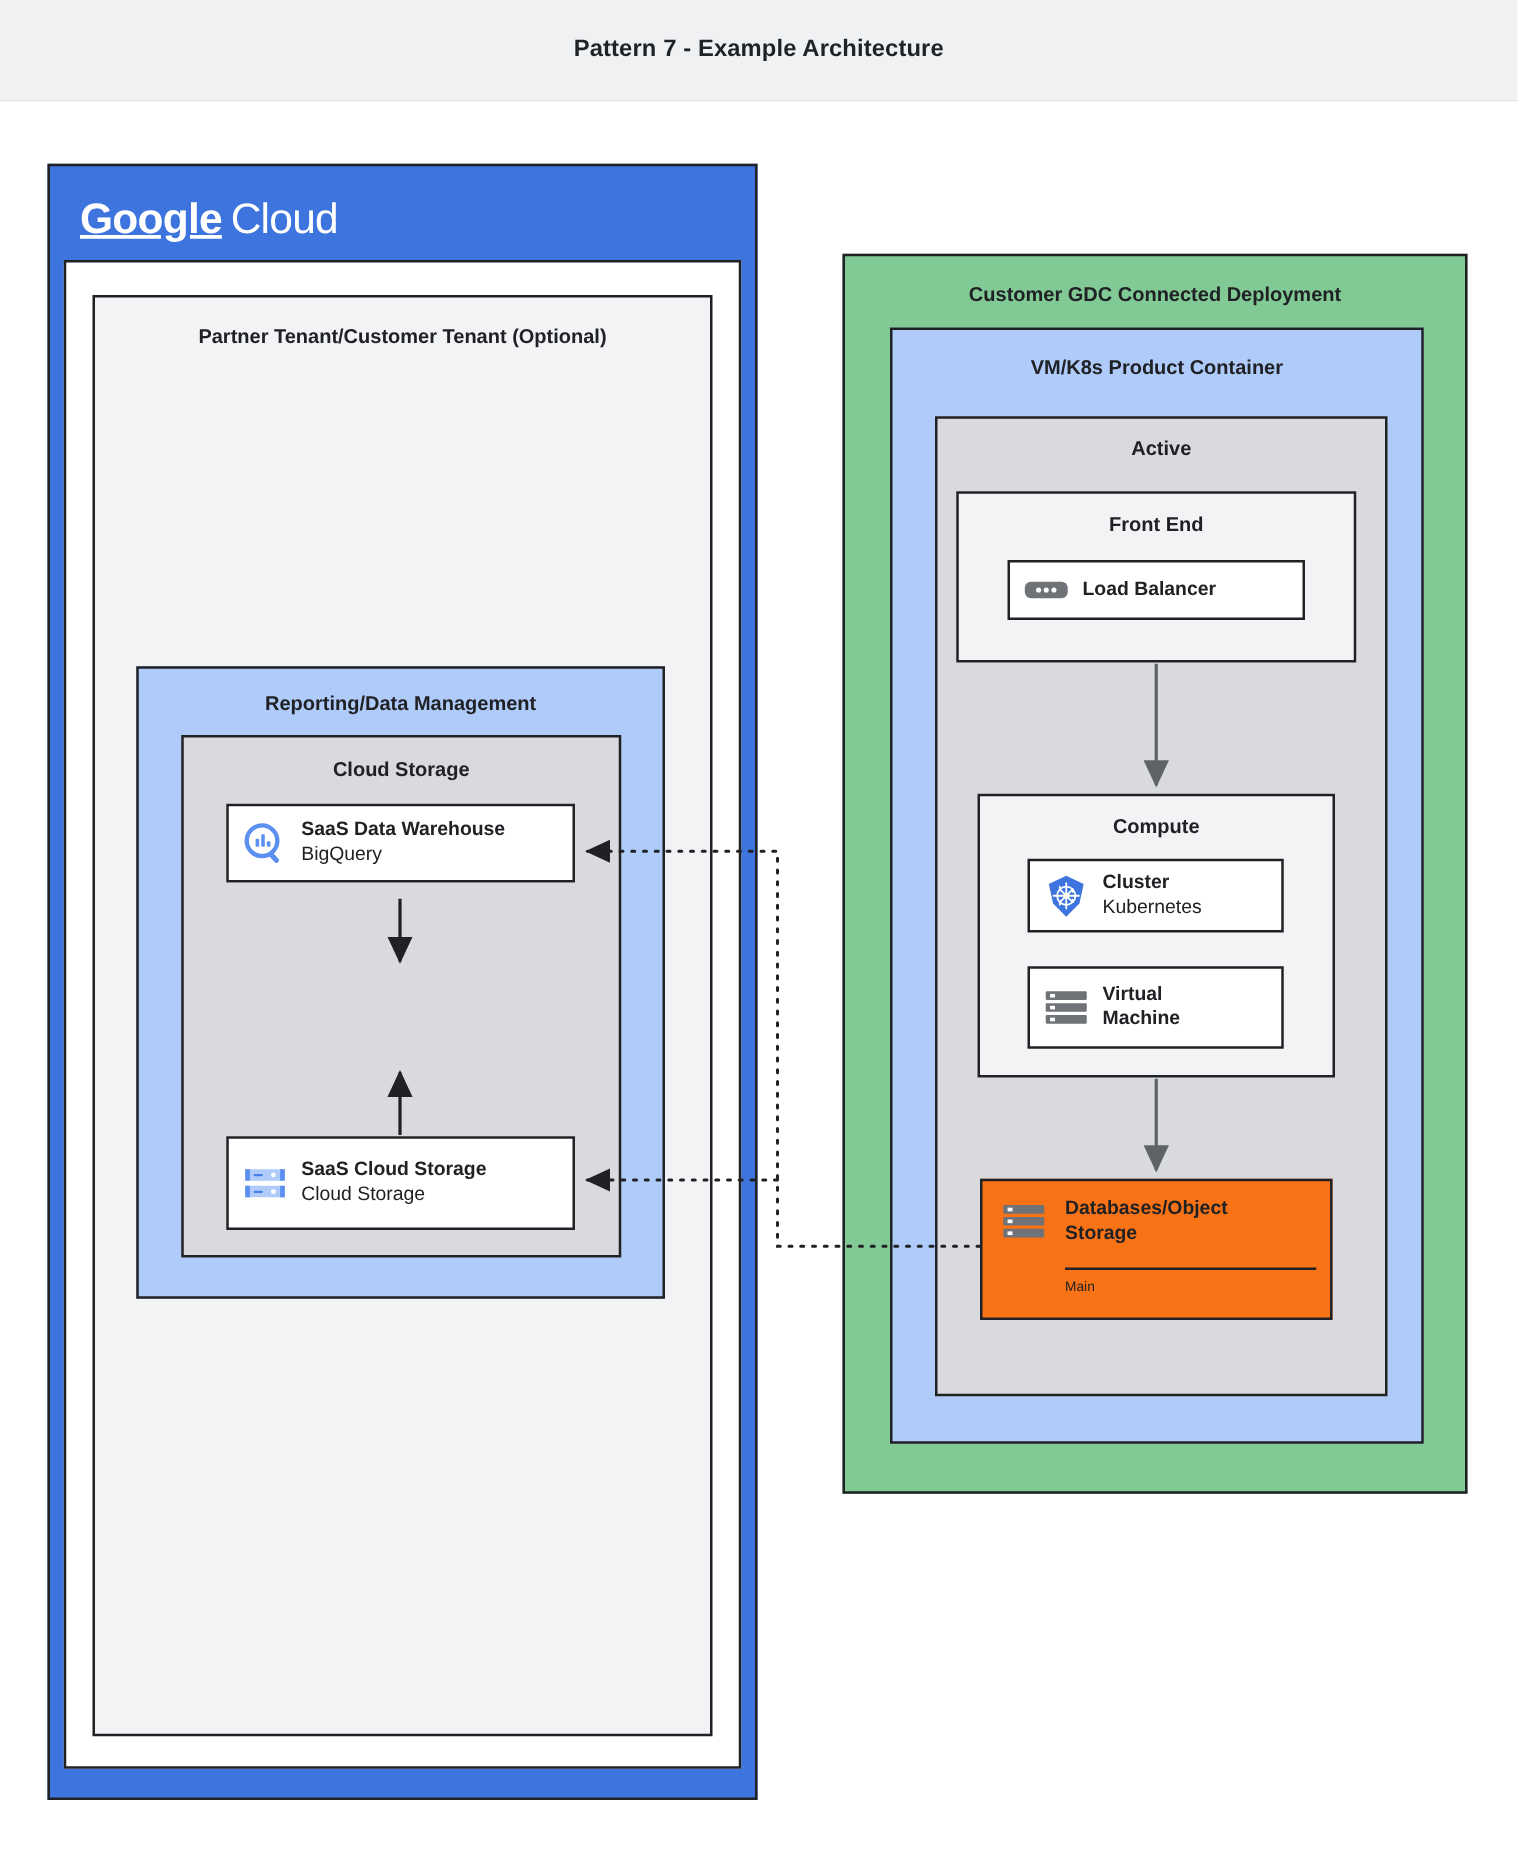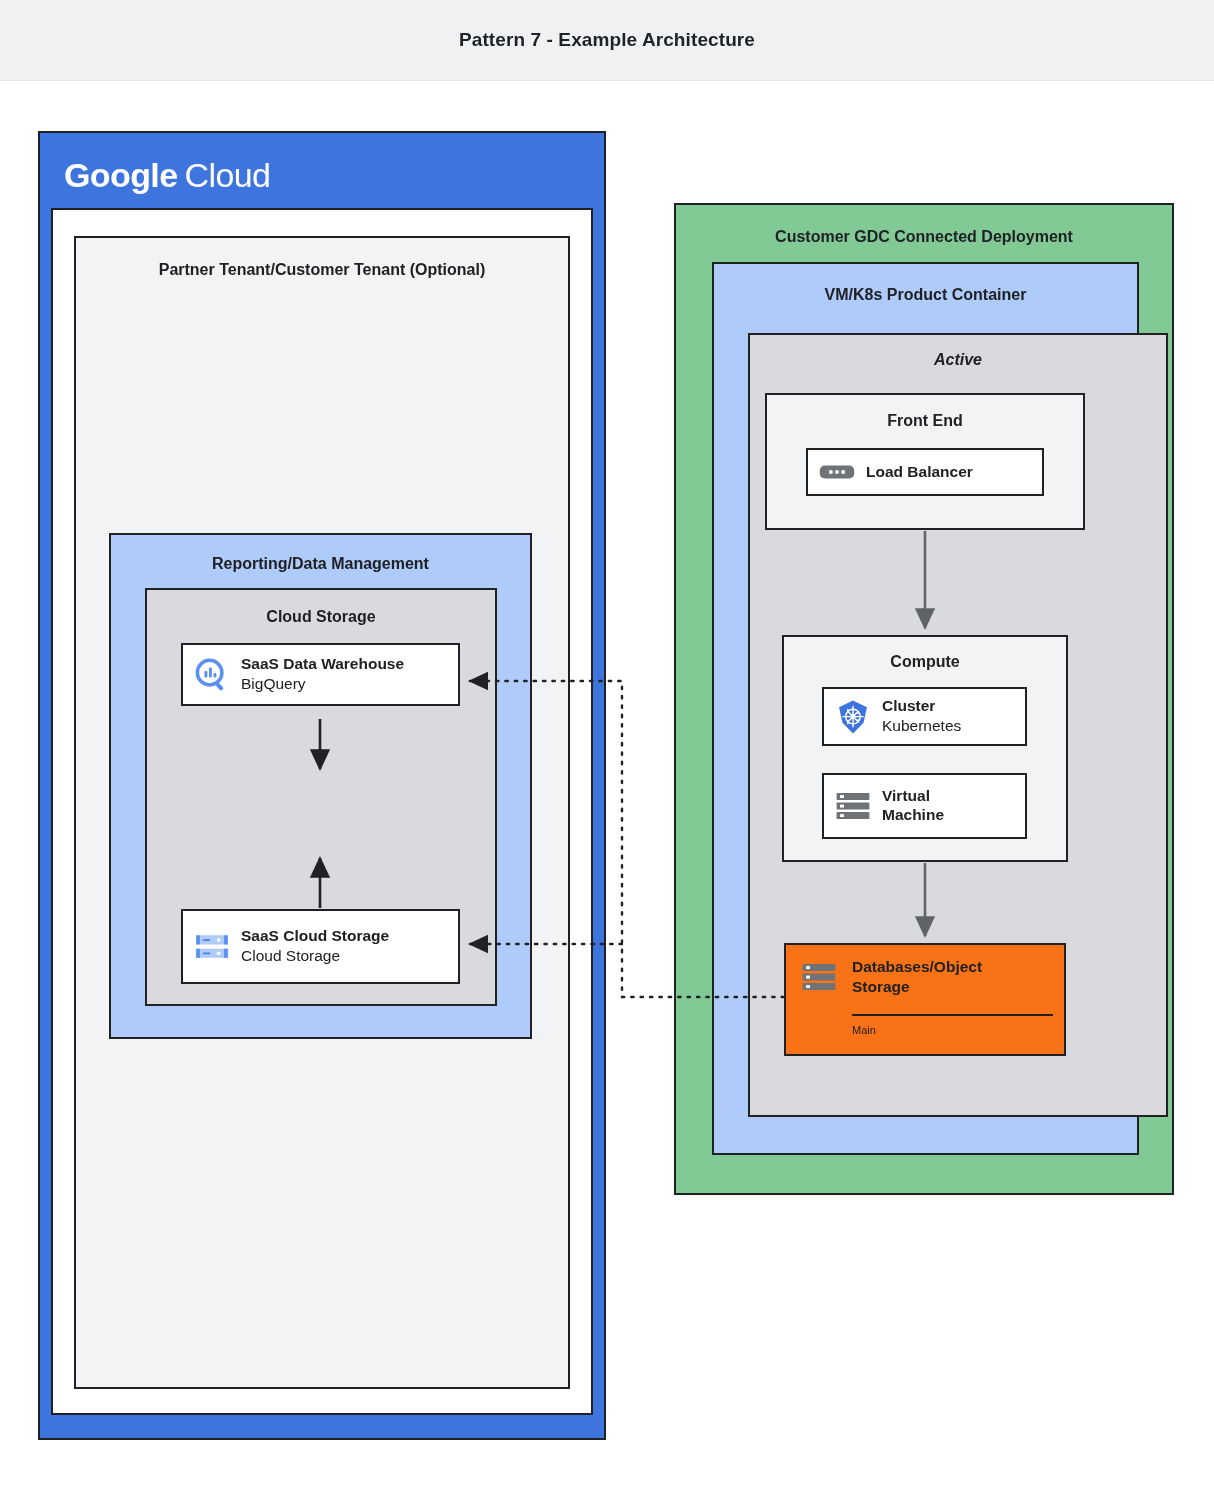--- a/index.html
+++ b/index.html
@@ -31,21 +31,21 @@
     text-align: center;
     font-size: 16px; font-weight: bold; color: #202124;
   }
 
   
   .gcp-outer { left: 38px; top: 131px; width: 568px; height: 1309px; background: #3d74dd; }
   .gcp-logo {
     position: absolute; left: 24px; top: 23px;
     font-size: 34px; color: #ffffff; letter-spacing: -.6px; white-space: nowrap;
   }
-  .gcp-logo .g { font-weight: bold; }
+  .gcp-logo .g { font-weight: bold; text-decoration: underline; }
   .gcp-logo .c { font-weight: normal; margin-left: 7px; margin-top: 36px; }
 
   .gcp-inner { left: 51px; top: 208px; width: 542px; height: 1207px; background: #ffffff; }
   .tenant { left: 74px; top: 236px; width: 496px; height: 1153px; background: #f1f3f4; }
   .tenant .box-title { top: 23px; }
 
   .reporting { left: 109px; top: 533px; width: 423px; height: 506px; background: #aecbfa; }
   .reporting .box-title { top: 20px; }
 
   .cloudstorage { left: 145px; top: 588px; width: 352px; height: 418px; background: #d9dadd; }
@@ -62,21 +62,21 @@
   .svc-looker { left: 181px; top: 776px;  width: 279px; height: 75px; }
   .svc-gcs    { left: 181px; top: 909px;  width: 279px; height: 75px; }
 
   
   .gdc { left: 674px; top: 203px; width: 500px; height: 992px; background: #81c995; }
   .gdc .box-title { top: 23px; }
 
   .vmk8s { left: 712px; top: 262px; width: 427px; height: 893px; background: #aecbfa; }
   .vmk8s .box-title { top: 22px; }
 
-  .active { left: 748px; top: 333px; width: 420px; height: 784px; background: #d9dadd; font-style: italic; }
+  .active { left: 748px; top: 333px; width: 362px; height: 784px; background: #d9dadd; }
   .active .box-title { top: 16px; }
 
   .frontend { left: 765px; top: 393px; width: 320px; height: 137px; background: #f1f3f4; }
   .frontend .box-title { top: 17px; }
 
   .compute { left: 782px; top: 635px; width: 286px; height: 227px; background: #f1f3f4; }
   .compute .box-title { top: 16px; }
 
   .lb  { left: 806px; top: 448px; width: 238px; height: 48px; }
   .k8s { left: 822px; top: 687px; width: 205px; height: 59px; }

